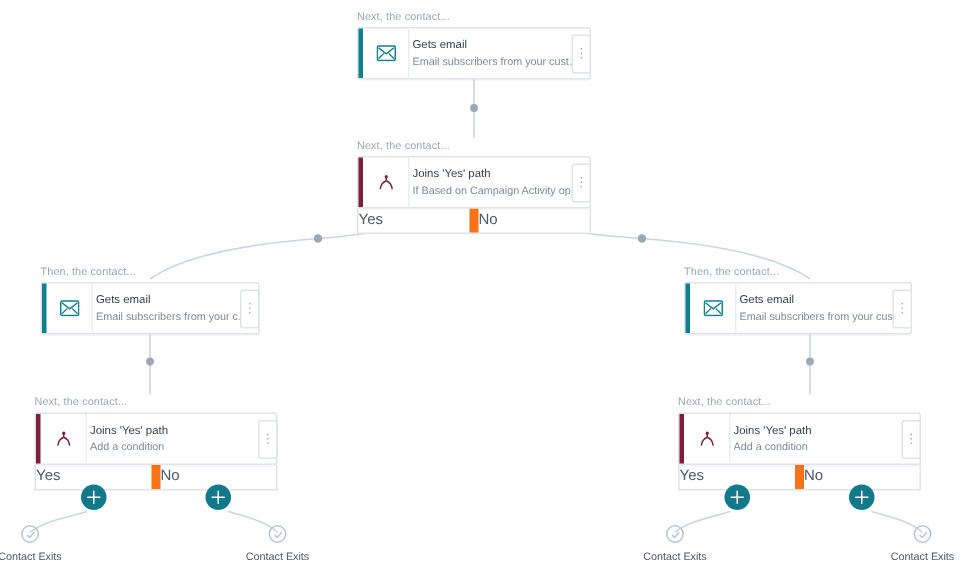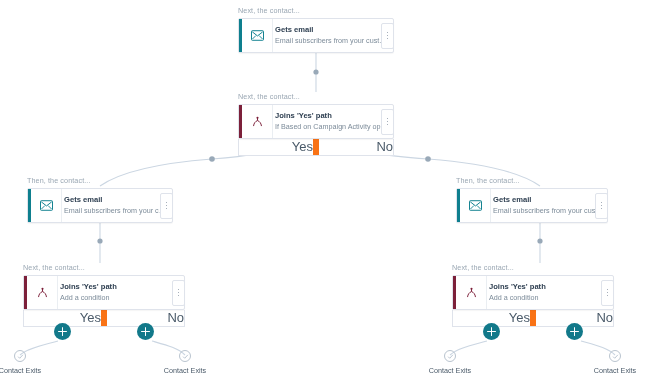--- a/index.html
+++ b/index.html
@@ -82,21 +82,21 @@
   }
   .card-body {
     flex: 1 1 auto;
     min-width: 0;
     padding: 6px 4px 6px 2px;
     border-left: 1px solid #eaeef2;
     overflow: hidden;
   }
   .card-title {
     font-size: 7.6px;
-    font-weight: bold;
+    font-weight: normal;
     color: #2d3e50;
     line-height: 10px;
     white-space: nowrap;
     overflow: hidden;
     text-overflow: ellipsis;
   }
   .card-sub {
     font-size: 7.2px;
     color: #7c8b99;
     line-height: 10px;
@@ -135,22 +135,22 @@
   .branch-bar {
     display: flex;
     width: 100%;
     box-sizing: border-box;
     border: 1px solid #dfe3eb;
     border-top: none;
     background: #ffffff;
   }
   .branch-cell {
     flex: 1 1 50%;
-    text-align: right;
-    font-size: 13px;
+    text-align: left;
+    font-size: 10px;
     color: #4a5a69;
     padding: 3px 0 4px;
     line-height: 9px;
     cursor: pointer;
   }
   .branch-cell + .branch-cell {
     border-left: 6px solid #f97316;
   }
 
   

